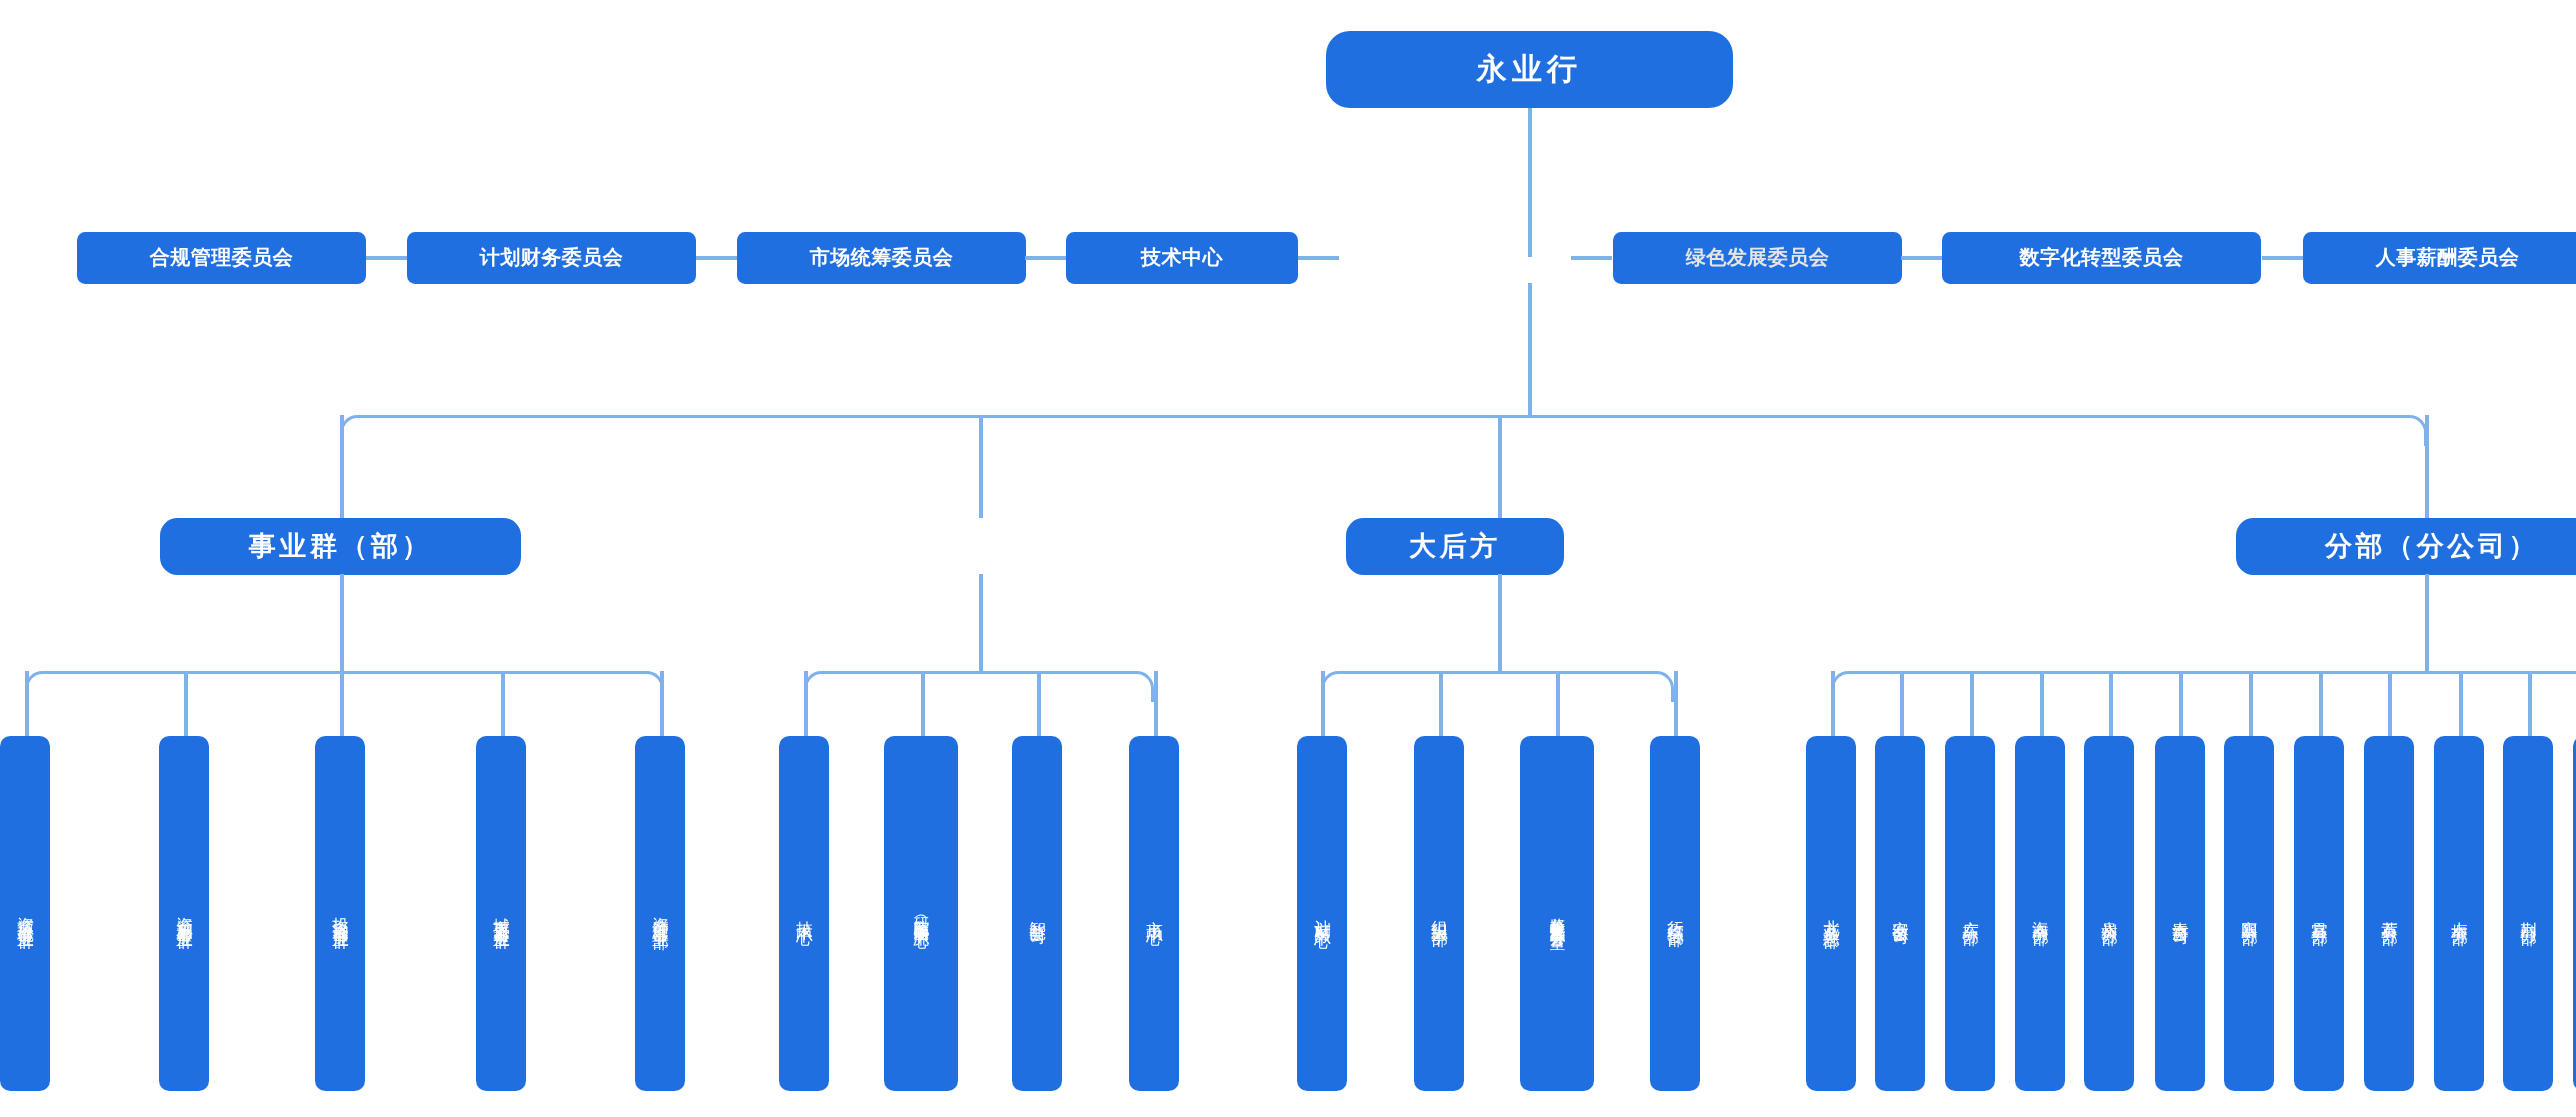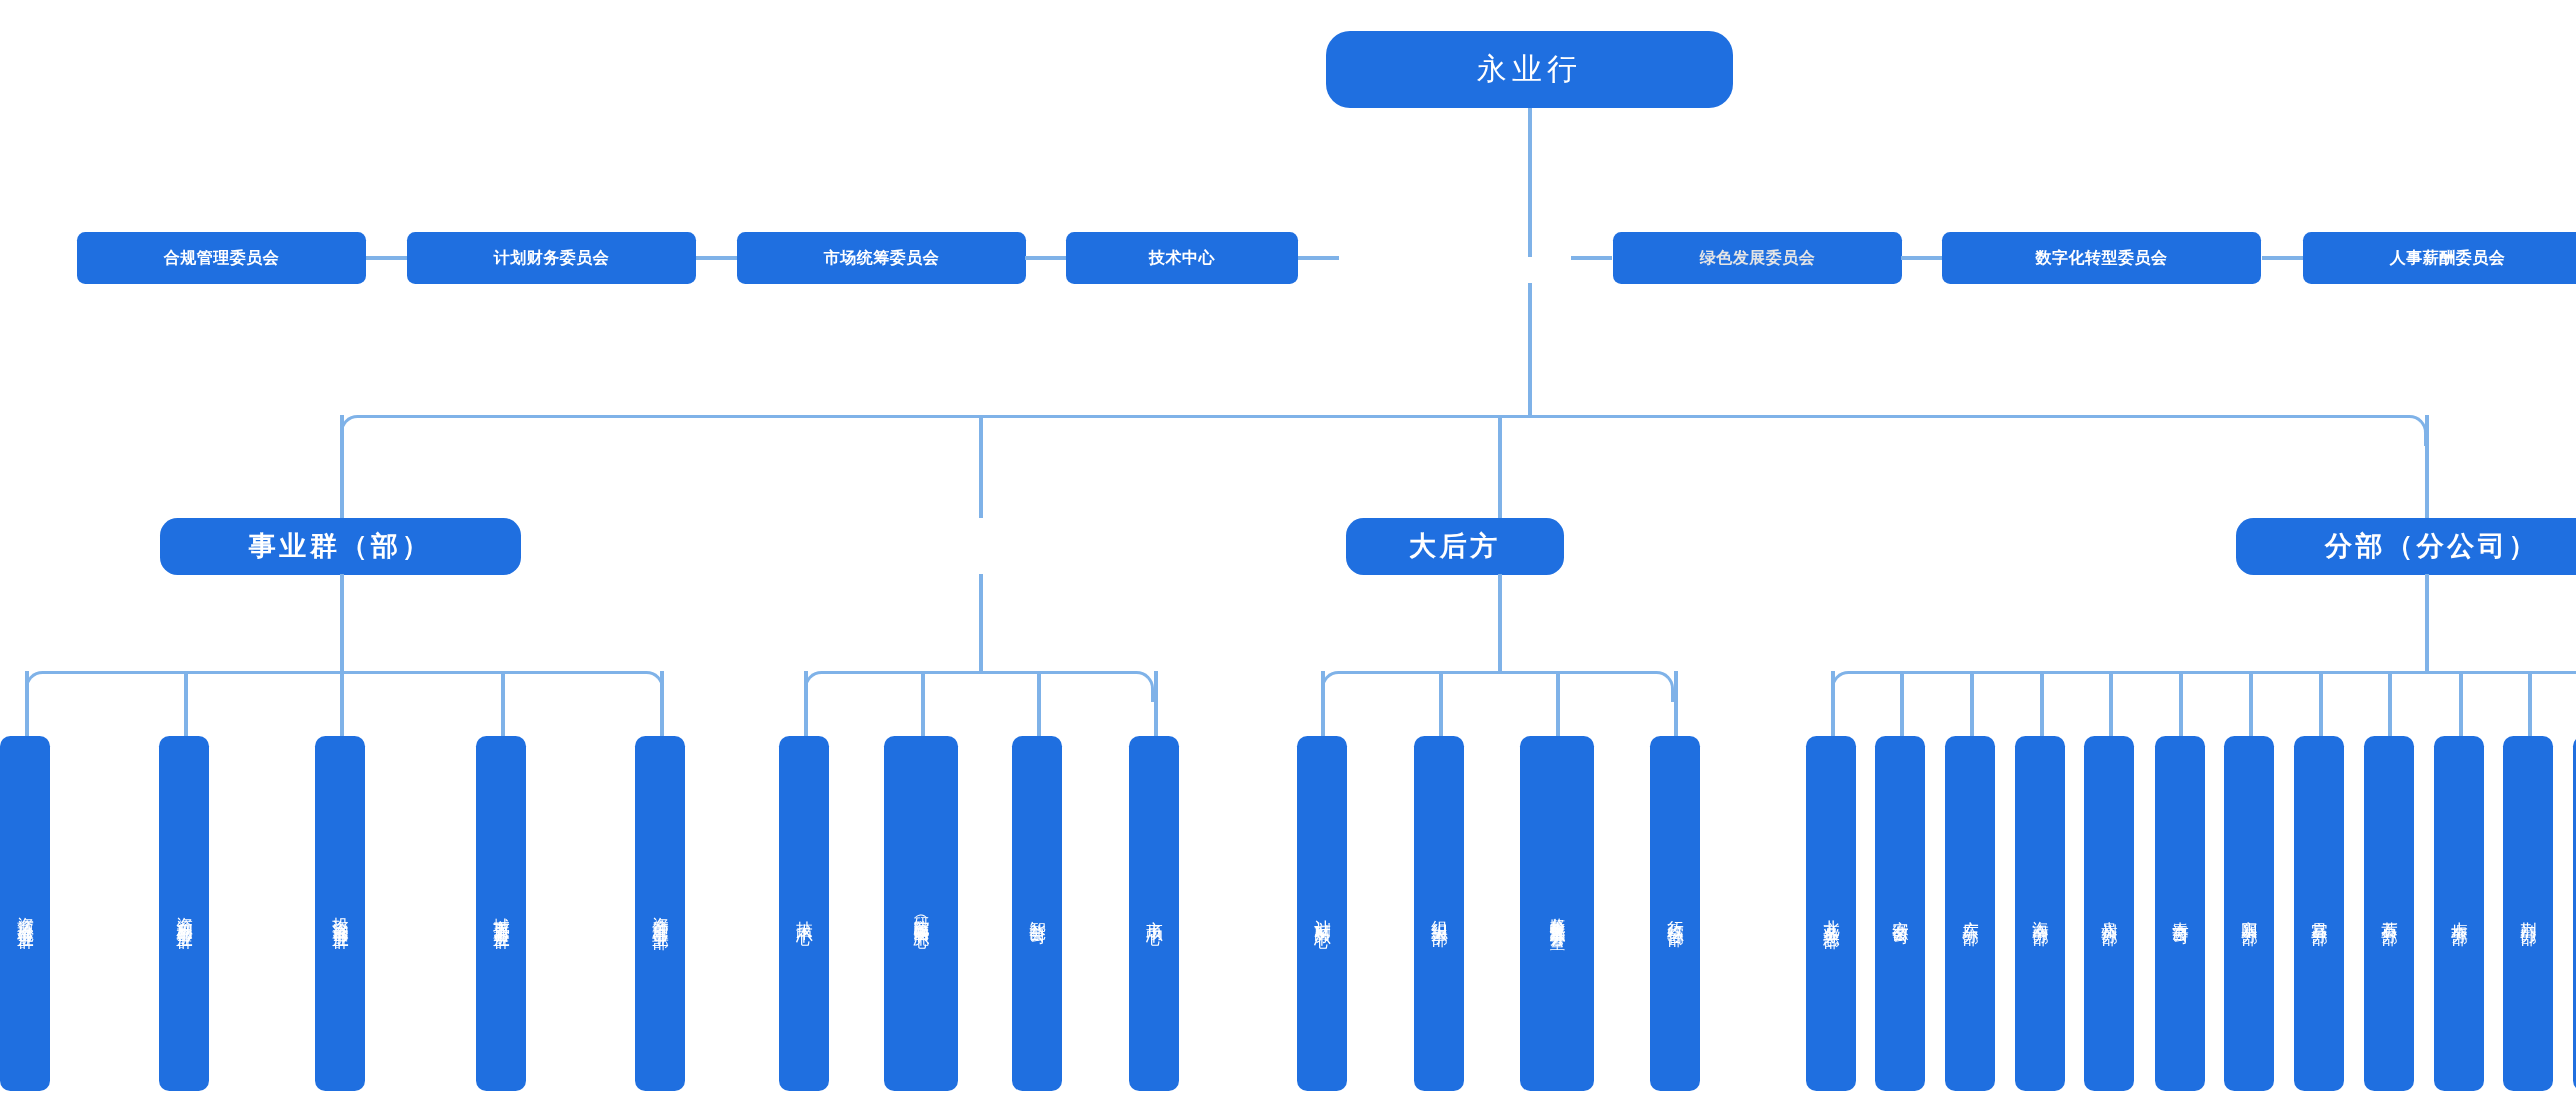--- a/index.html
+++ b/index.html
@@ -4,22 +4,22 @@
 <style>
   html,body{margin:0;padding:0;background:#ffffff;}
   #root{position:relative;width:3059px;height:1117px;background:#ffffff;
         font-family:"Liberation Sans","DejaVu Sans",sans-serif;overflow:hidden;}
 
   
   .pill{position:absolute;background:var(--node);color:#fff;
         display:flex;align-items:center;justify-content:center;
         box-sizing:border-box;line-height:1.08;}
 
-  .root-node{border-radius:24px;font-size:30px;letter-spacing:5.2px;font-weight:400;}
-  .cmt{border-radius:8.2px;font-size:16px;letter-spacing:0.5px;font-weight:600;white-space:nowrap;}
+  .root-node{border-radius:24px;font-size:30px;letter-spacing:5.2px;font-weight:700;}
+  .cmt{border-radius:8.2px;font-size:20px;letter-spacing:0.5px;font-weight:600;white-space:nowrap;}
   .grp{border-radius:17.5px;font-size:27px;letter-spacing:3.6px;font-weight:600;white-space:nowrap;}
 
   .leaf{border-radius:10.3px;writing-mode:vertical-rl;text-orientation:upright;
         font-size:16.5px;letter-spacing:2.6px;font-weight:500;
         padding:13.4px 0;align-items:center;justify-content:center;text-align:center;}
 
   
   .vline{position:absolute;background:var(--link);width:3.6px;}
   .hline{position:absolute;background:var(--link);height:3.6px;}
   

